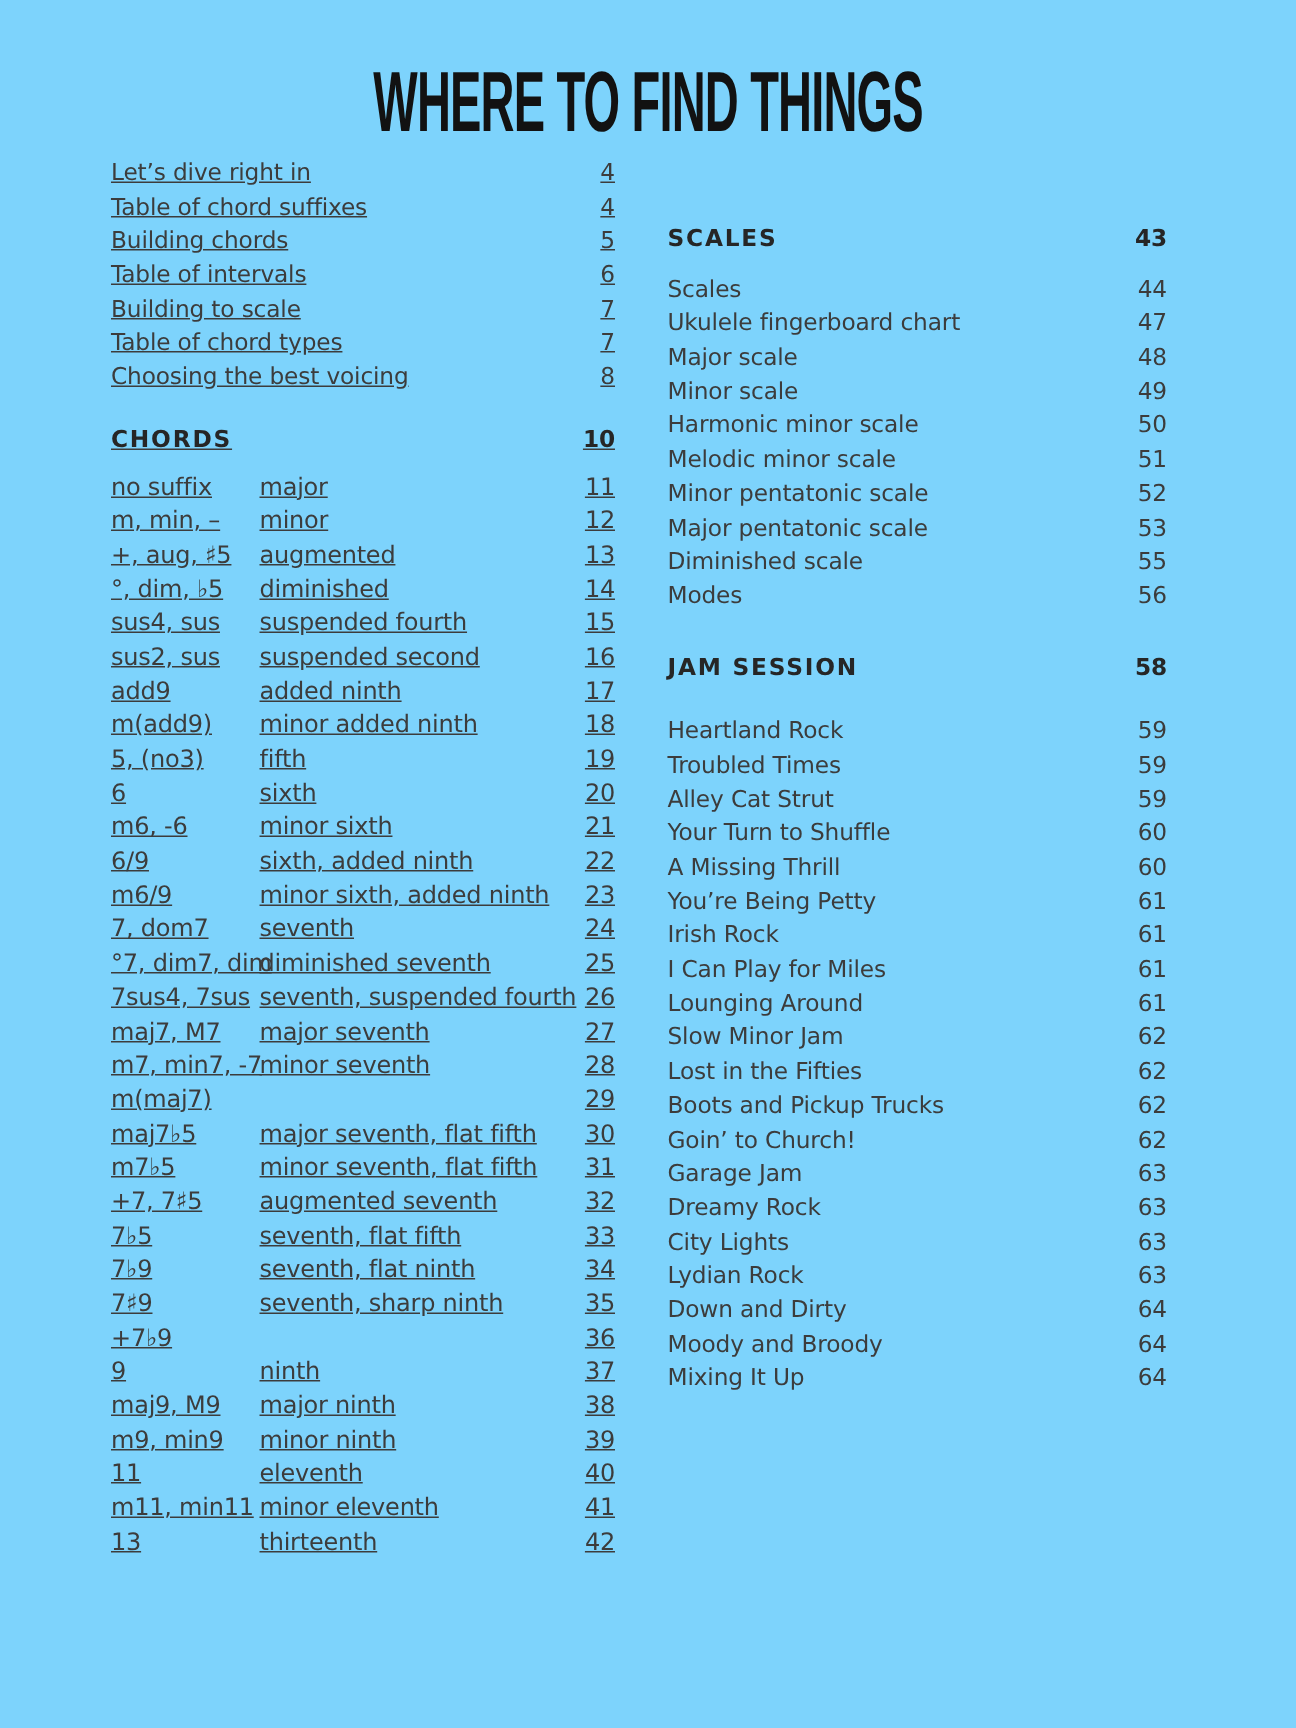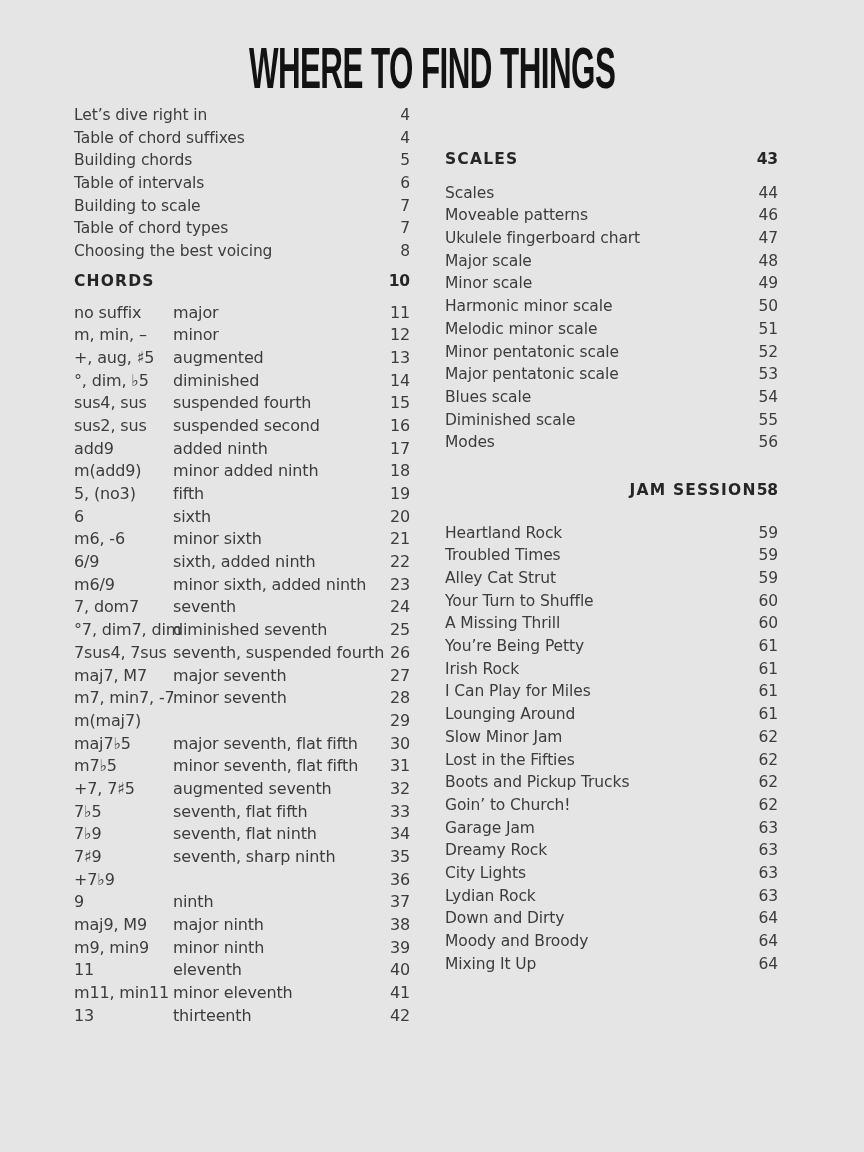--- a/index.html
+++ b/index.html
@@ -7,21 +7,21 @@
   body {
     background: #ffffff;
     font-family: "DejaVu Sans", sans-serif;
     color: #3c3c3c;
     overflow: hidden;
   }
   .page {
     position: relative;
     width: 864px;
     height: 1152px;
-    background: #e5e5e5;
+    background: #7dd3fc;
   }
   .title-wrap {
     position: absolute;
     top: 40px;
     left: 0;
     width: 864px;
     text-align: center;
   }
   .title {
     display: inline-block;
@@ -29,21 +29,21 @@
     font-weight: 700;
     font-size: 57px;
     line-height: 1;
     letter-spacing: -1px;
     color: #121212;
     transform: scaleX(0.55);
     transform-origin: 50% 50%;
     white-space: nowrap;
   }
   .col { position: absolute; top: 104px; }
-  .col-left  { left: 74px;  width: 336px; }
+  .col-left  { left: 74px;  width: 336px; text-decoration: underline; }
   .col-right { left: 445px; width: 333px; margin-top: 44px; }
 
   .row {
     display: flex;
     justify-content: space-between;
     align-items: baseline;
     height: 22.7px;
     line-height: 22.7px;
     font-size: 15.5px;
     letter-spacing: -0.1px;
@@ -57,23 +57,23 @@
     font-size: 16px;
     letter-spacing: -0.15px;
     white-space: nowrap;
   }
   .chord-row .page-num { text-align: right; }
   .page-num { color: #3c3c3c; }
   .heading-row .heading,
   .heading-row .page-num { font-weight: 700; color: #262626; }
   .heading-row .heading { letter-spacing: 1.2px; }
 
-  .chords-heading-row { margin-top: 7px; margin-bottom: 9px; }
+  .chords-heading-row { margin-top: 19px; margin-bottom: 9px; }
   .scales-list        { margin-top: 11px; }
-  .jam-heading-row    { margin-top: 25px; justify-content: flex-end; }
+  .jam-heading-row    { margin-top: 25px; }
   .jam-list           { margin-top: 20px; }
 </style>
 </head>
 <body>
 
 <div class="page">
 
   <div class="title-wrap">
     <span class="title">WHERE TO FIND THINGS</span>
   </div>
@@ -325,24 +325,20 @@
       <span class="page-num">43</span>
     </div>
 
     <div class="list scales-list">
 
         <div class="row">
           <span class="label">Scales</span>
           <span class="page-num">44</span>
         </div>
 
-        <div class="row">
-          <span class="label">Moveable patterns</span>
-          <span class="page-num">46</span>
-        </div>
 
         <div class="row">
           <span class="label">Ukulele fingerboard chart</span>
           <span class="page-num">47</span>
         </div>
 
         <div class="row">
           <span class="label">Major scale</span>
           <span class="page-num">48</span>
         </div>
@@ -365,24 +361,20 @@
         <div class="row">
           <span class="label">Minor pentatonic scale</span>
           <span class="page-num">52</span>
         </div>
 
         <div class="row">
           <span class="label">Major pentatonic scale</span>
           <span class="page-num">53</span>
         </div>
 
-        <div class="row">
-          <span class="label">Blues scale</span>
-          <span class="page-num">54</span>
-        </div>
 
         <div class="row">
           <span class="label">Diminished scale</span>
           <span class="page-num">55</span>
         </div>
 
         <div class="row">
           <span class="label">Modes</span>
           <span class="page-num">56</span>
         </div>

